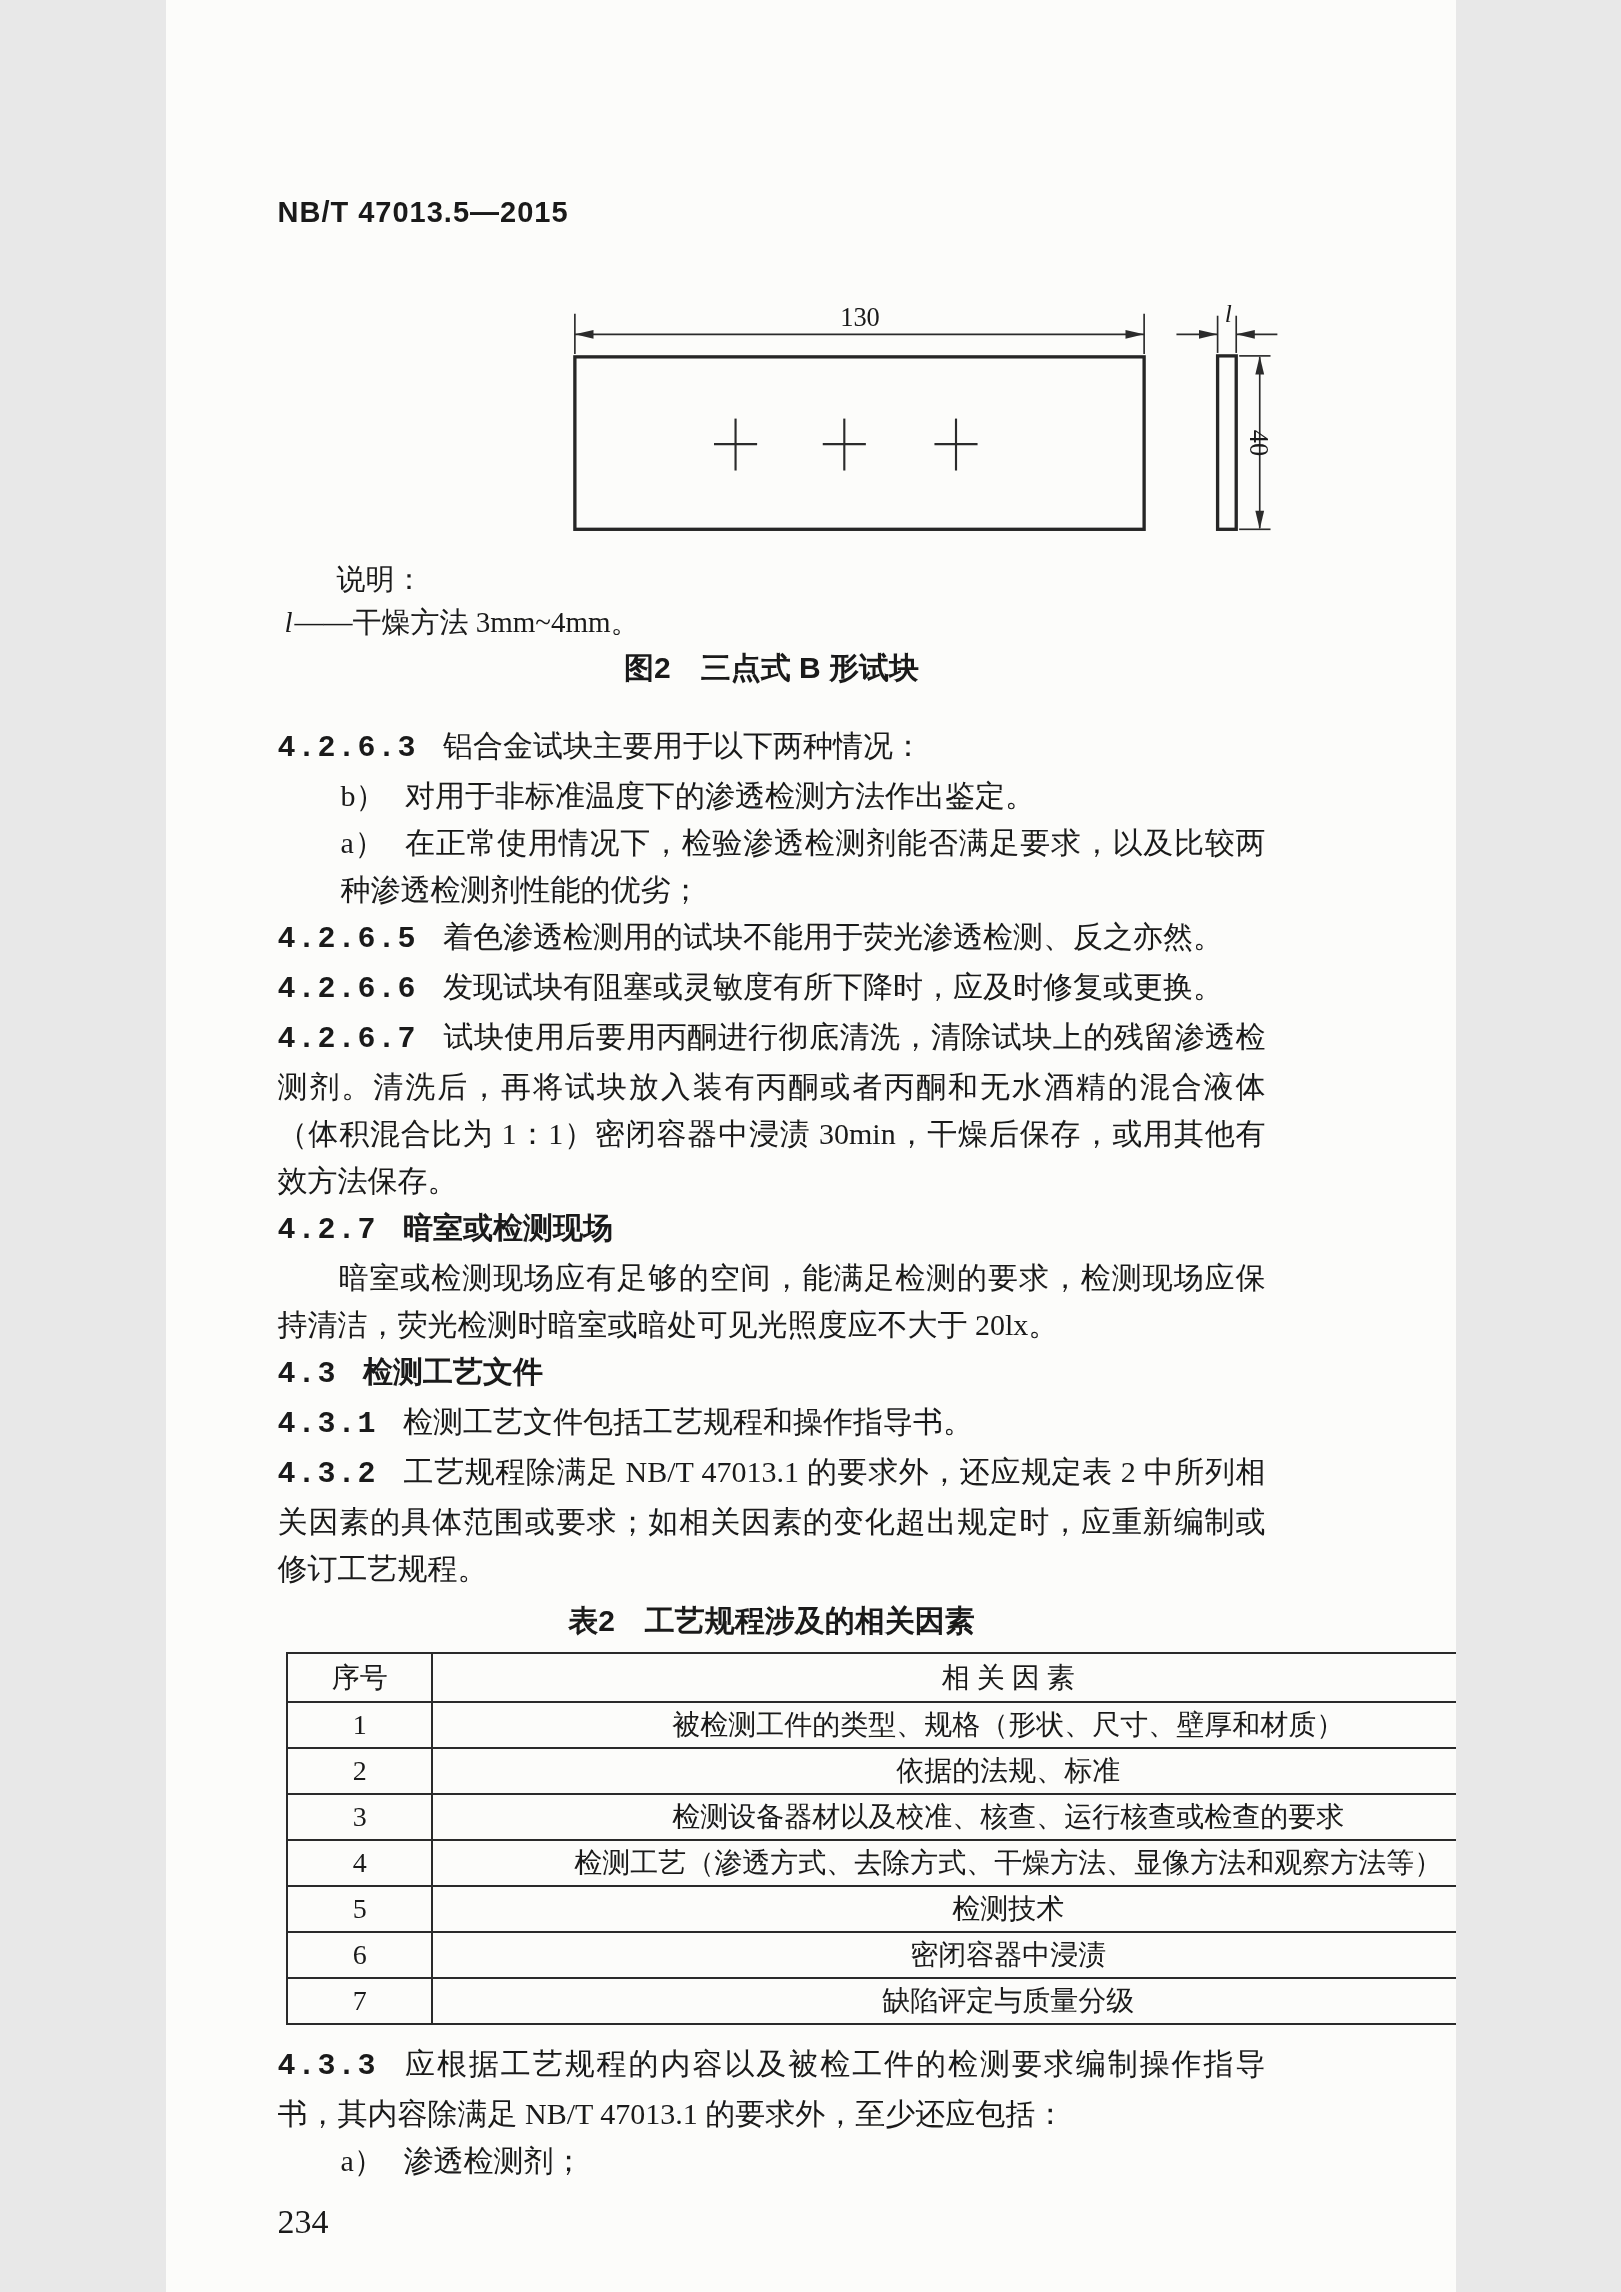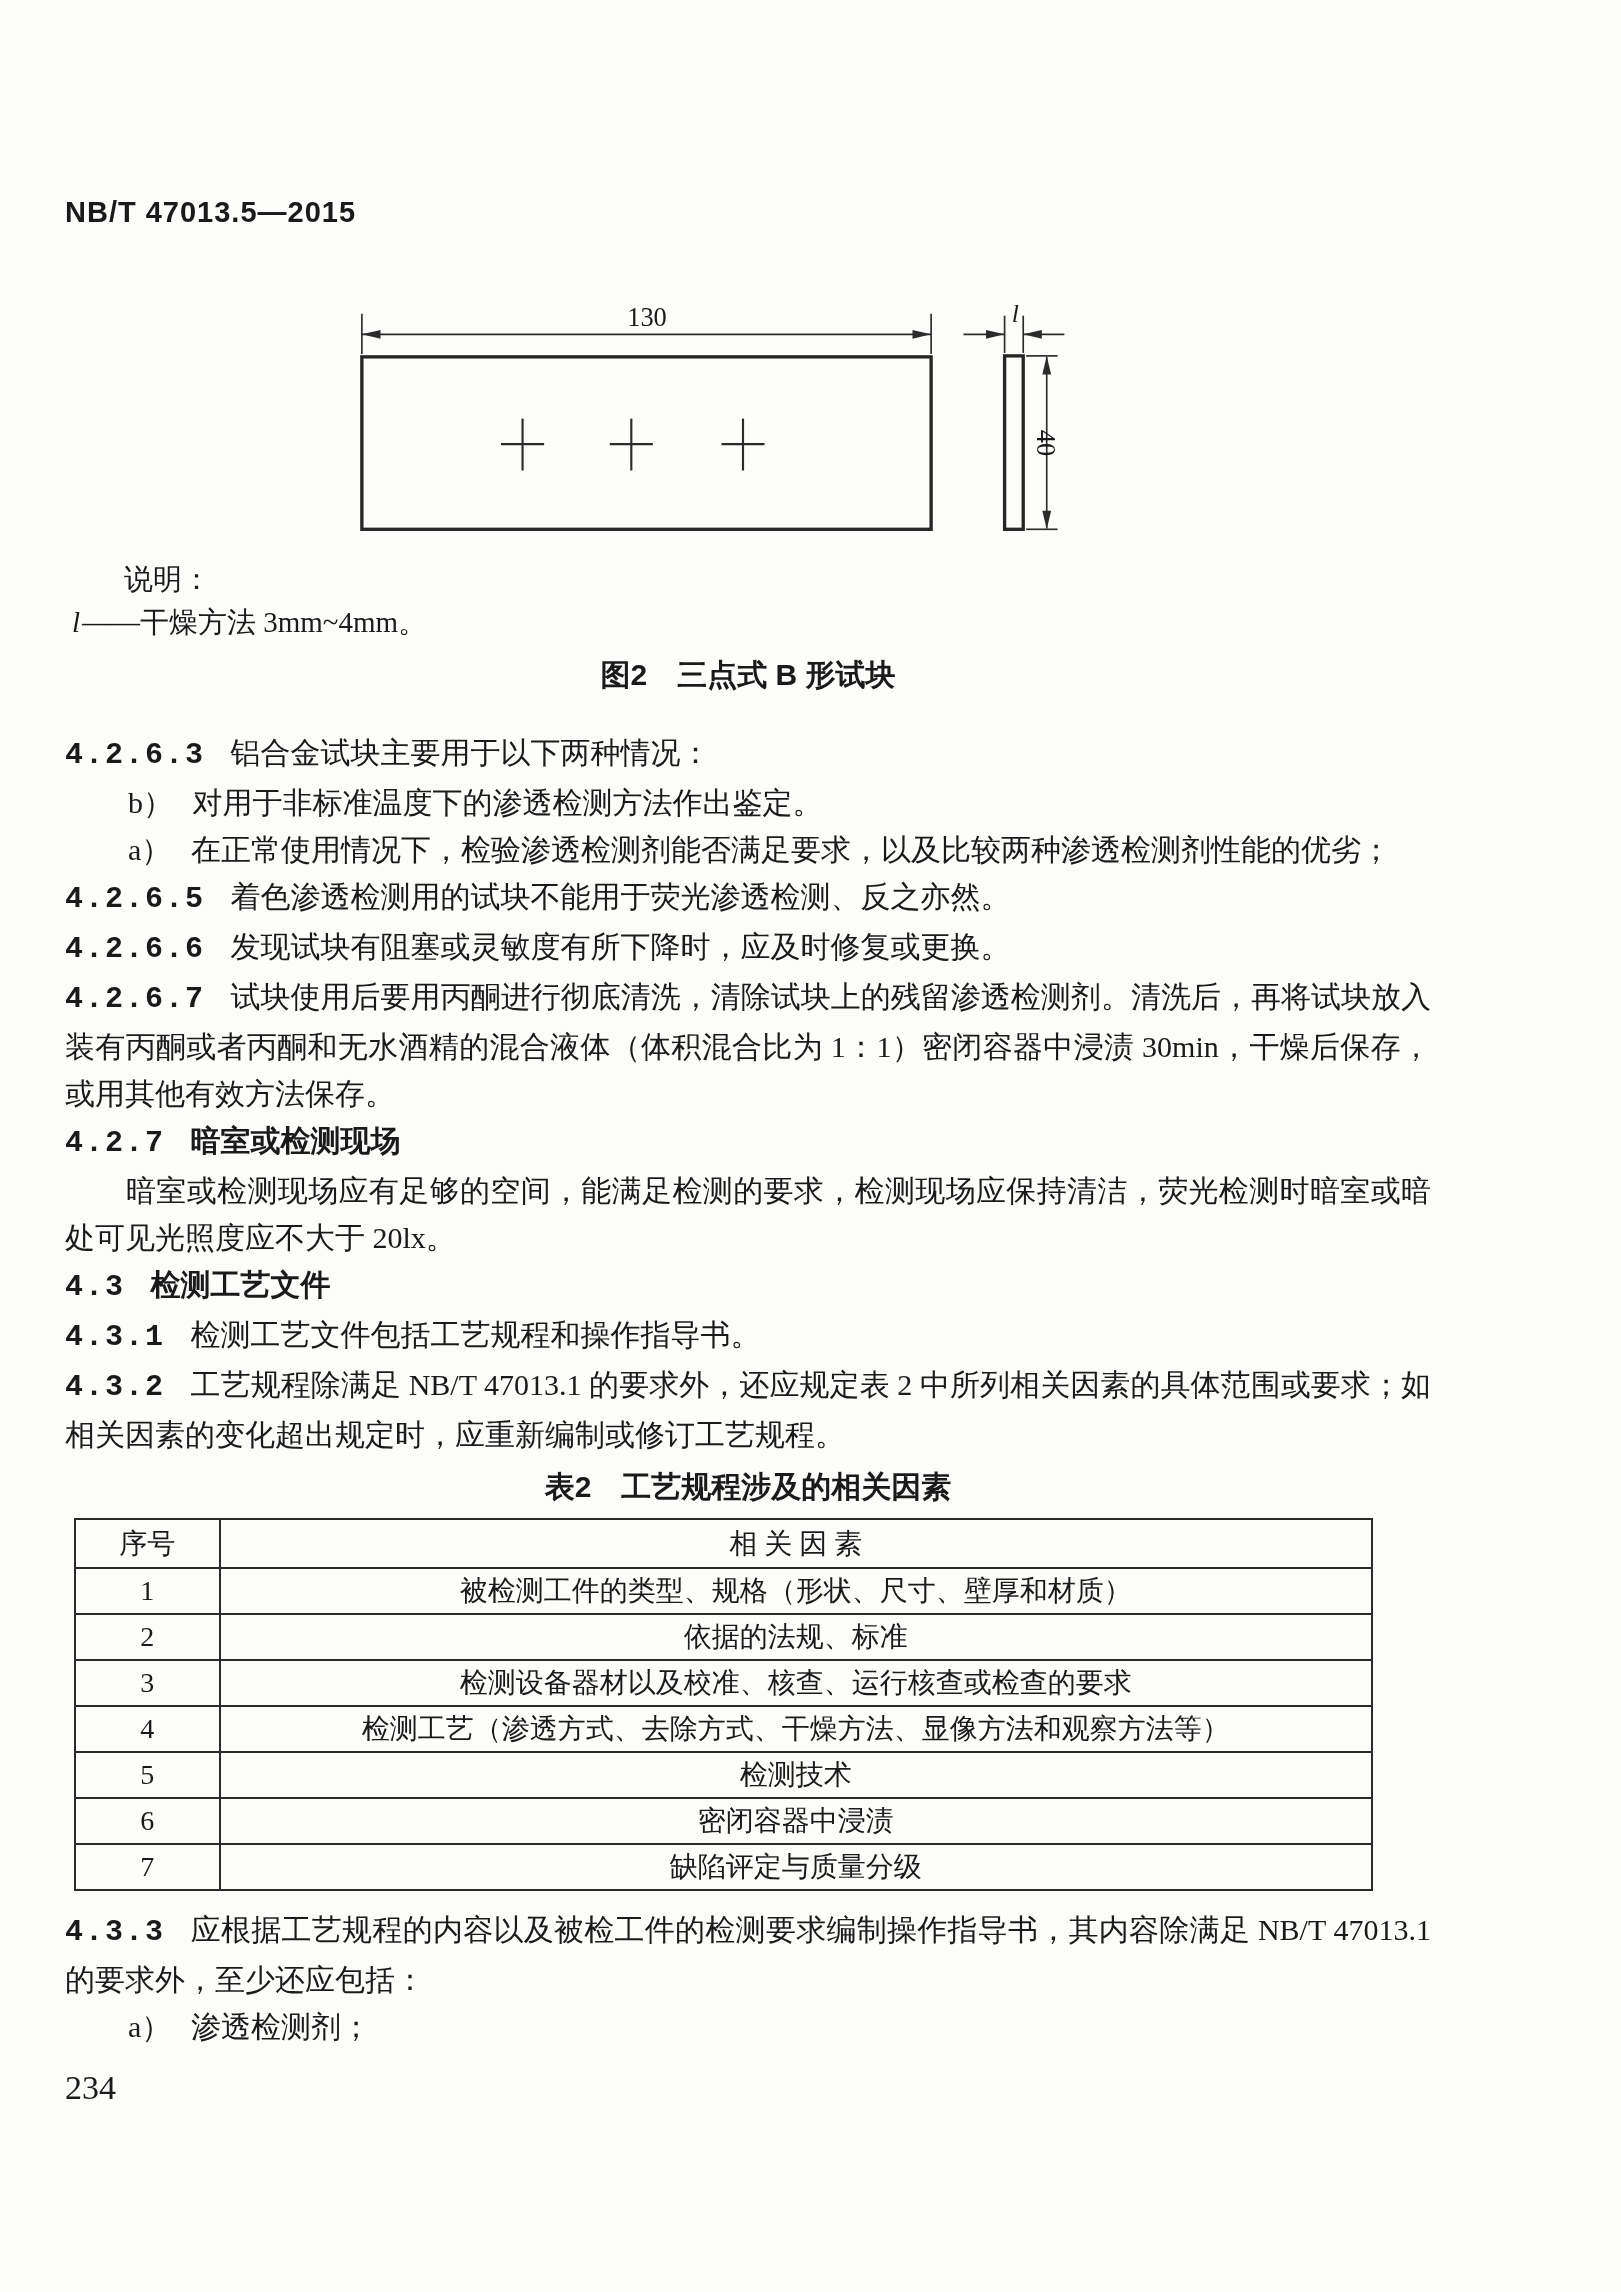--- a/index.html
+++ b/index.html
@@ -1,25 +1,25 @@
 <!DOCTYPE html>
 <html><head>
 <meta charset="utf-8">
 <style>
   * { margin:0; padding:0; box-sizing:border-box; }
   html,body { background:#e8e8e8; }
   .page {
     position:relative;
-    width:1621px; height:2293px;
+    width:1290px; height:2293px;
     margin:0 auto;
     background:#fcfcfa;
     color:#1a1a1a;
     font-family:"Liberation Serif","DejaVu Serif",serif;
     font-size:30px;
-    padding:0 190px 0 65px;
+    padding:0 190px 0 112px;
     overflow:hidden;
   }
   .std-header {
     margin-top:196px;
     font-family:"Liberation Sans","DejaVu Sans",sans-serif;
     font-weight:700;
     font-size:29px;
     letter-spacing:1px;
   }
   svg.figure { display:block; margin-top:69px; }
@@ -34,21 +34,21 @@
   .legend-item  { margin-left:6.9px; line-height:43px; font-size:29px; }
   .legend-item .var { font-style:italic; margin-right:2px; }
 
   .fig-caption, .tbl-caption {
     text-align:center;
     font-family:"Liberation Sans","DejaVu Sans",sans-serif;
     font-weight:700;
     font-size:30px;
     line-height:43px;
   }
-  .fig-caption { margin-top:9px; }
+  .fig-caption { margin-top:2px; }
 
   .body-text { margin-top:33px; }
   .para { line-height:47px; text-align:justify; }
   .para .num {
     font-family:Liberation Mono, monospace;
     font-weight:700;
     margin-right:25.5px;
     letter-spacing:2px;
   }
   .para.heading { font-family:"Liberation Sans","DejaVu Sans",sans-serif; font-weight:700; }

